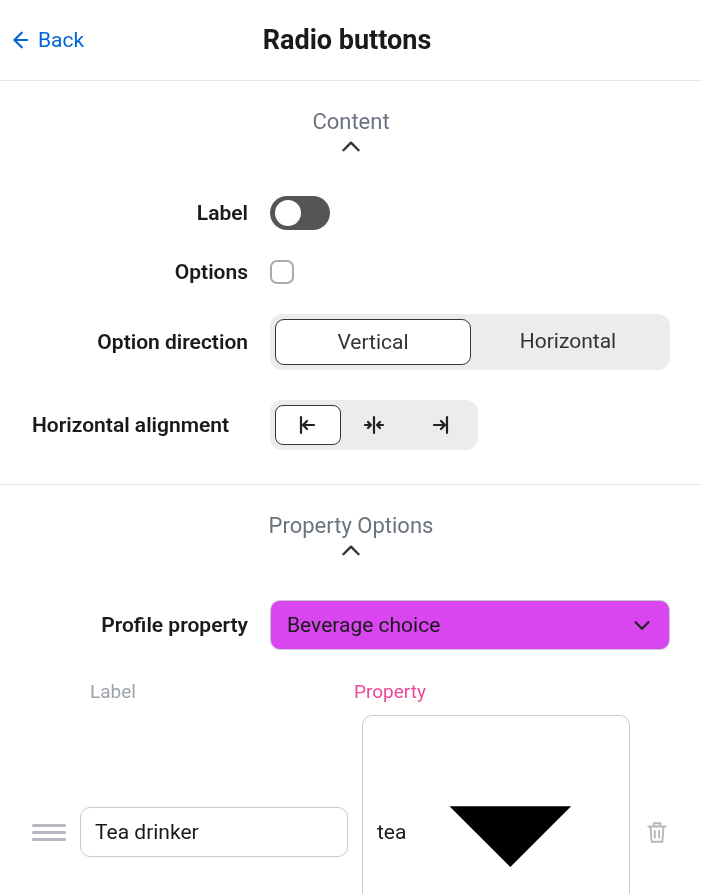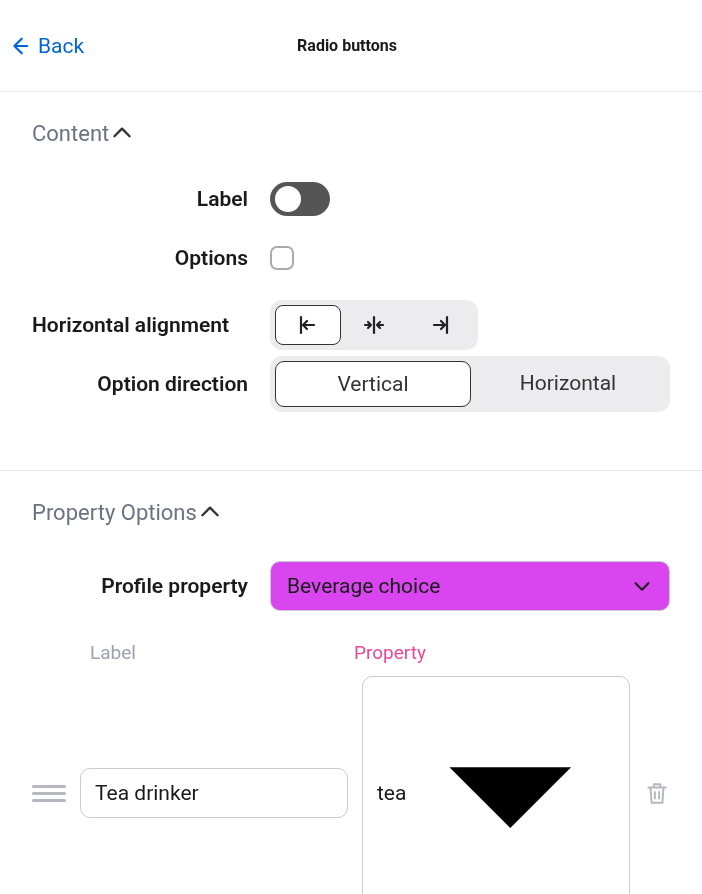--- a/index.html
+++ b/index.html
@@ -21,37 +21,38 @@
       align-items: center;
       gap: 8px;
       color: #0066d6;
       cursor: pointer;
       font-size: 21px;
       position: absolute;
       left: 8px;
     }
     .back-arrow-svg { width: 22px; height: 22px; }
     .page-title {
-      font-size: 16px;
+      font-size: 27px;
       font-weight: 700;
-      margin: 12px auto;
+      margin: 0 auto;
     }
     .divider {
       border: none;
       border-top: 1px solid #e5e7eb;
     }
     .section {
       padding: 28px 32px 28px 32px;
     }
     .section-header {
       display: flex;
-      justify-content: flex-start;
+      justify-content: center;
       align-items: center;
       cursor: pointer;
       margin-bottom: 36px;
+      flex-direction: column;
     }
     .section-title {
       font-size: 22px;
       color: #6b7280;
       font-weight: 400;
     }
     .chevron-up { width: 26px; height: 26px; stroke: #333; stroke-width: 2.2; fill: none; }
     .row {
       display: flex;
       align-items: center;
@@ -218,20 +219,30 @@
       <div class="toggle">
         <div class="knob"></div>
       </div>
     </div>
   </div>
 
   <div class="row">
     <div class="row-label">Options</div>
     <div class="row-control">
       <div class="checkbox"></div>
+    </div>
+  </div>
+
+  <div class="row">
+    <div class="row-label">Option direction</div>
+    <div class="row-control">
+      <div class="segmented">
+        <div class="seg active">Vertical</div>
+        <div class="seg">Horizontal</div>
+      </div>
     </div>
   </div>
 
   <div class="row" style="margin-bottom:6px;">
     <div class="row-label multi" style="text-align:left; padding-right:12px; padding-left:0;">
       <span>Horizontal alignment</span>
     </div>
     <div class="row-control">
       <div class="align-group">
         <div class="align-btn active">
@@ -245,30 +256,20 @@
           </svg>
         </div>
         <div class="align-btn">
           <svg class="align-icon" viewBox="0 0 24 24">
             <path d="M19 4 V20 M6 12 H17 M13 8 L17 12 L13 16" stroke-linecap="round" stroke-linejoin="round"></path>
           </svg>
         </div>
       </div>
     </div>
   </div>
-
-  <div class="row">
-    <div class="row-label">Option direction</div>
-    <div class="row-control">
-      <div class="segmented">
-        <div class="seg active">Vertical</div>
-        <div class="seg">Horizontal</div>
-      </div>
-    </div>
-  </div>
 </div>
 
 <hr class="divider">
 
 <div class="section">
   <div class="section-header">
     <div class="section-title">Property Options</div>
     <svg class="chevron-up" viewBox="0 0 24 24">
       <path d="M5 15 L12 8 L19 15" stroke-linecap="round" stroke-linejoin="round"></path>
     </svg>

